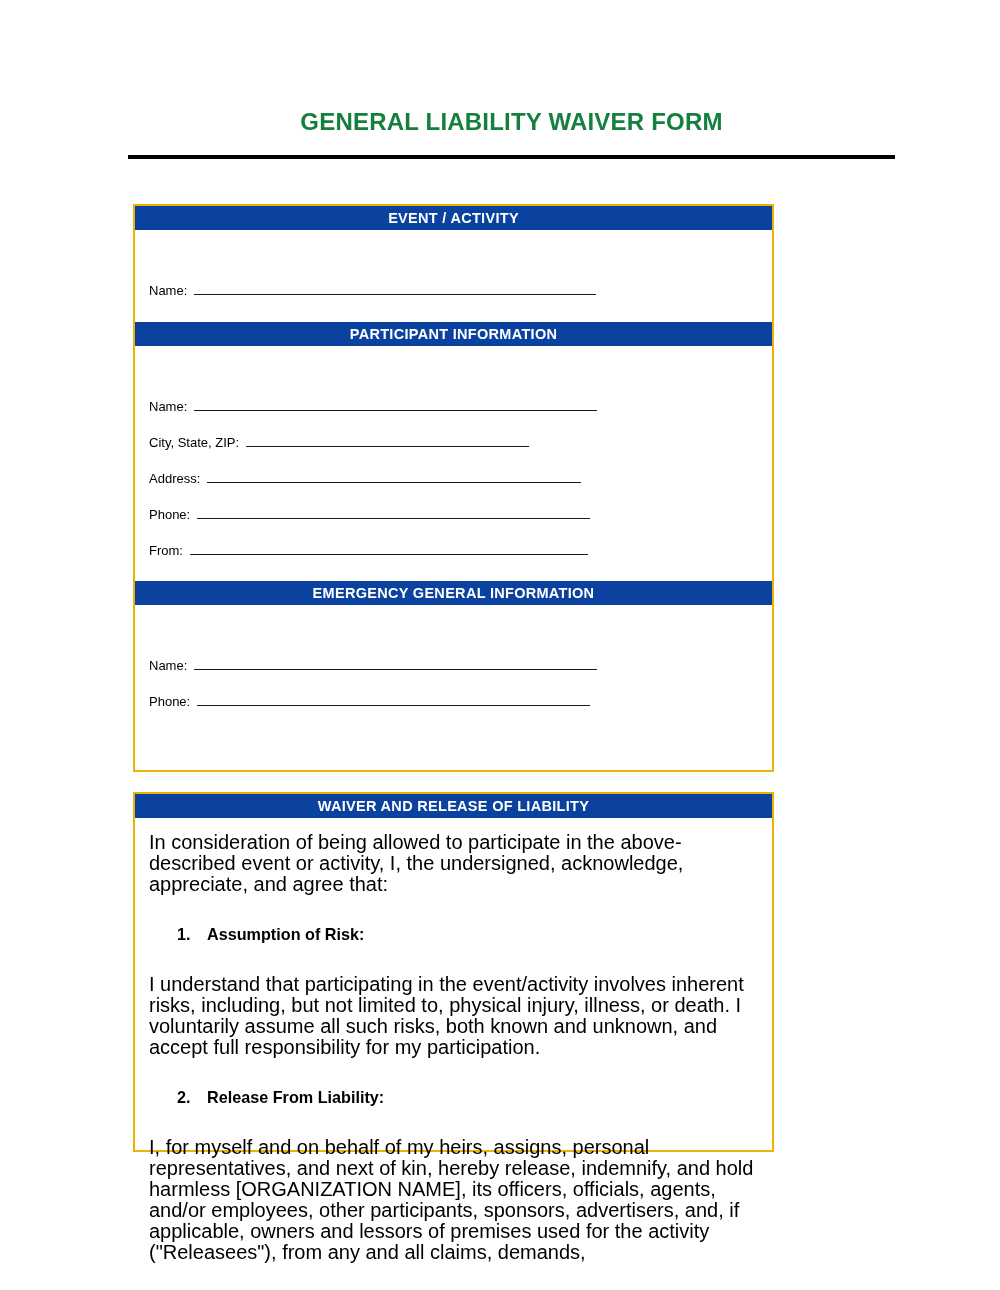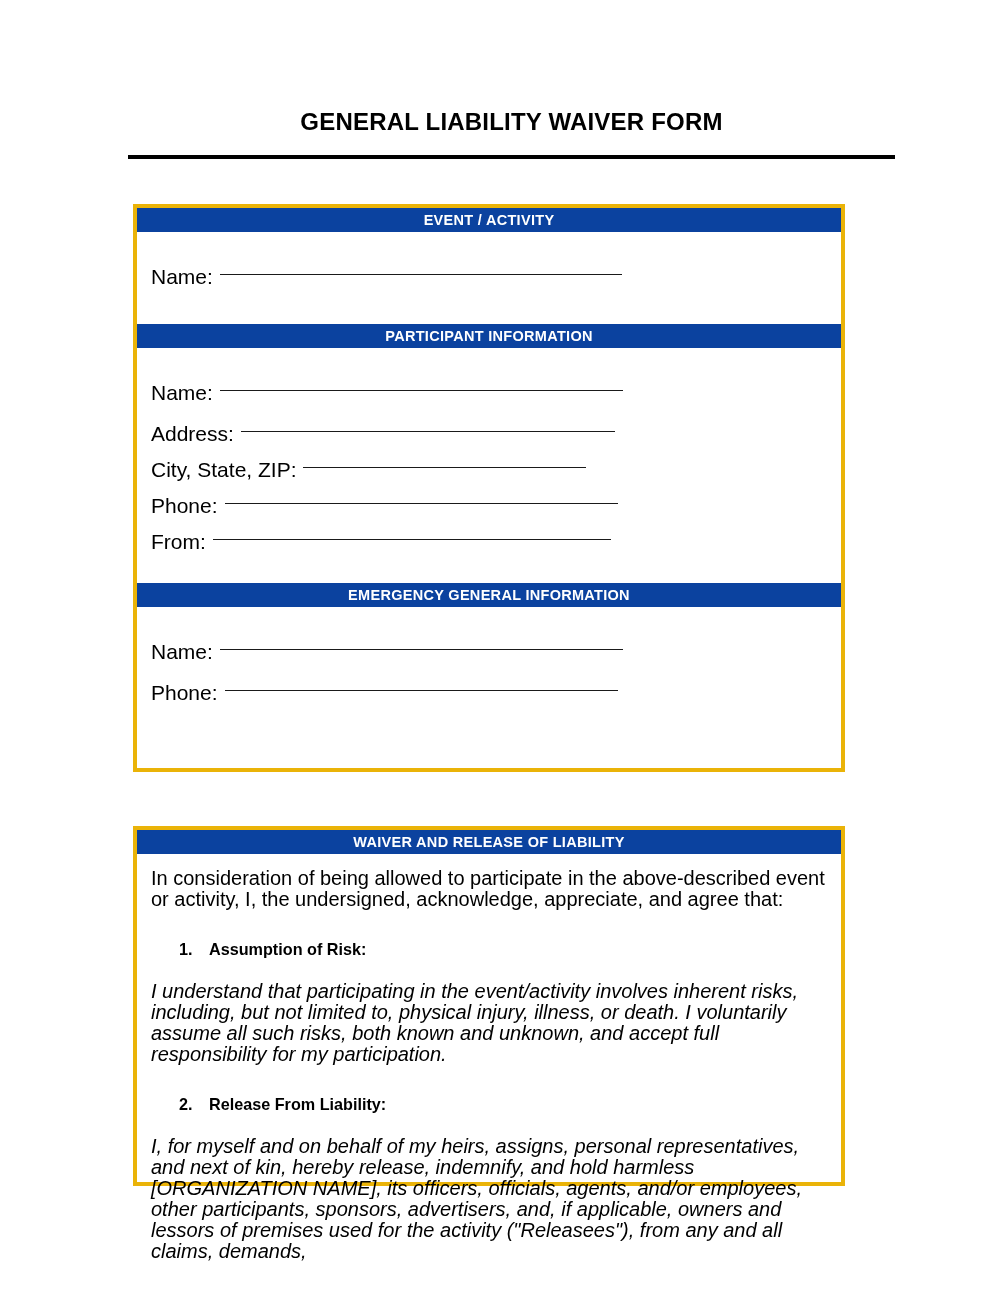--- a/index.html
+++ b/index.html
@@ -26,42 +26,42 @@
   
   .doc-title {
     position: absolute;
     left: 128px;
     top: 108px;
     width: 767px;
     text-align: center;
     font-size: 24px;
     font-weight: bold;
     letter-spacing: 0.2px;
-    color: #000000;
+    color: #15803d;
   }
   .title-rule {
     position: absolute;
     left: 128px;
     top: 155px;
     width: 767px;
     height: 4px;
     background: #000000;
   }
 
   
   .form-box {
     position: absolute;
     left: 133px;
-    width: 712px;
-    border: 4px solid #eab308;
+    width: 641px;
+    border: 2px solid #eab308;
     box-sizing: border-box;
     background: #ffffff;
   }
   #info-box  { top: 204px; height: 568px; }
-  #waiver-box{ top: 826px; height: 360px; }
+  #waiver-box{ top: 792px; height: 360px; }
 
   .section-header {
     background: #0b429f;
     color: #ffffff;
     font-size: 14.5px;
     font-weight: bold;
     text-align: center;
     letter-spacing: 0.3px;
     height: 24px;
     line-height: 24px;
@@ -69,22 +69,22 @@
     width: 100%;
   }
 
   .section-body {
     padding: 0;
   }
 
   
   .field-row {
     display: flex;
-    align-items: center;
-    font-size: 21px;
+    align-items: flex-end;
+    font-size: 13px;
     padding-left: 14px;
     white-space: nowrap;
     height: 36px;
   }
   .field-row.first { padding-top: 22px; height: 46px; }
   .field-label { color: #000; }
   .field-rule {
     display: inline-block;
     border-bottom: 1.5px solid #1a1a1a;
     margin-left: 7px;
@@ -105,21 +105,21 @@
   }
   .list-item {
     display: flex;
     font-size: 16.2px;
     font-weight: bold;
     margin-top: 30px;
     margin-left: 28px;
   }
   .list-num { width: 30px; }
   .list-text { }
-  .para.after-item { margin-top: 22px; font-style: italic; }
+  .para.after-item { margin-top: 30px; }
 </style>
 </head>
 <body>
 
 <div class="page">
 
   <div class="doc-title">GENERAL LIABILITY WAIVER FORM</div>
   <div class="title-rule"></div>
 
   <div class="form-box" id="info-box">
@@ -133,26 +133,26 @@
       <div style="height:24px"></div>
     </div>
 
     <div class="section-header">PARTICIPANT INFORMATION</div>
     <div class="section-body">
       <div class="field-row first">
         <span class="field-label">Name:</span>
         <span class="field-rule" style="width:403px"></span>
       </div>
       <div class="field-row">
+        <span class="field-label">City, State, ZIP:</span>
+        <span class="field-rule" style="width:283px"></span>
+      </div>
+      <div class="field-row">
         <span class="field-label">Address:</span>
         <span class="field-rule" style="width:374px"></span>
-      </div>
-      <div class="field-row">
-        <span class="field-label">City, State, ZIP:</span>
-        <span class="field-rule" style="width:283px"></span>
       </div>
       <div class="field-row">
         <span class="field-label">Phone:</span>
         <span class="field-rule" style="width:393px"></span>
       </div>
       <div class="field-row">
         <span class="field-label">From:</span>
         <span class="field-rule" style="width:398px"></span>
       </div>
       <div style="height:23px"></div>

